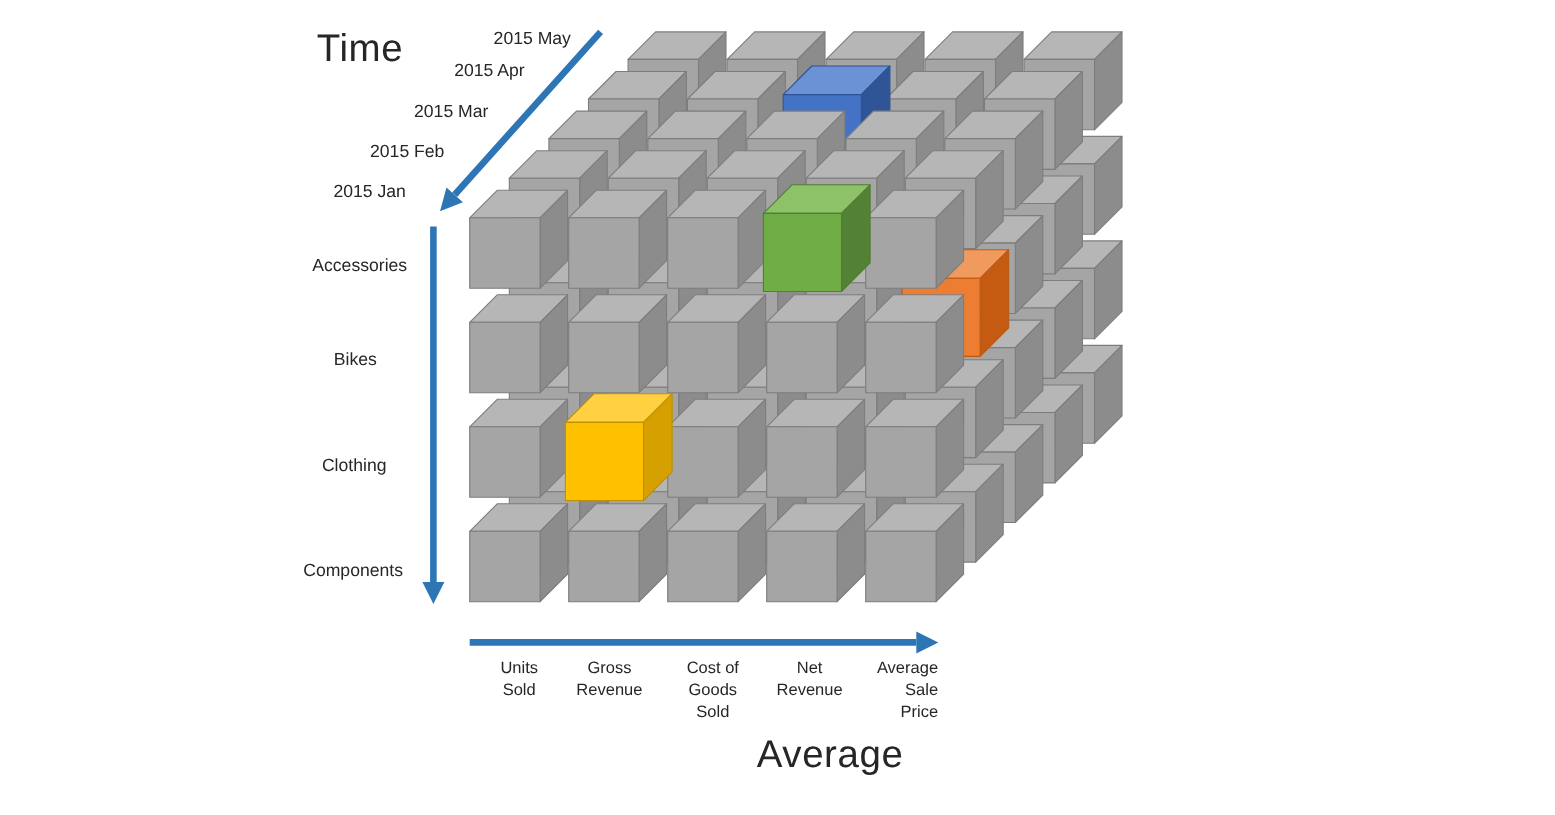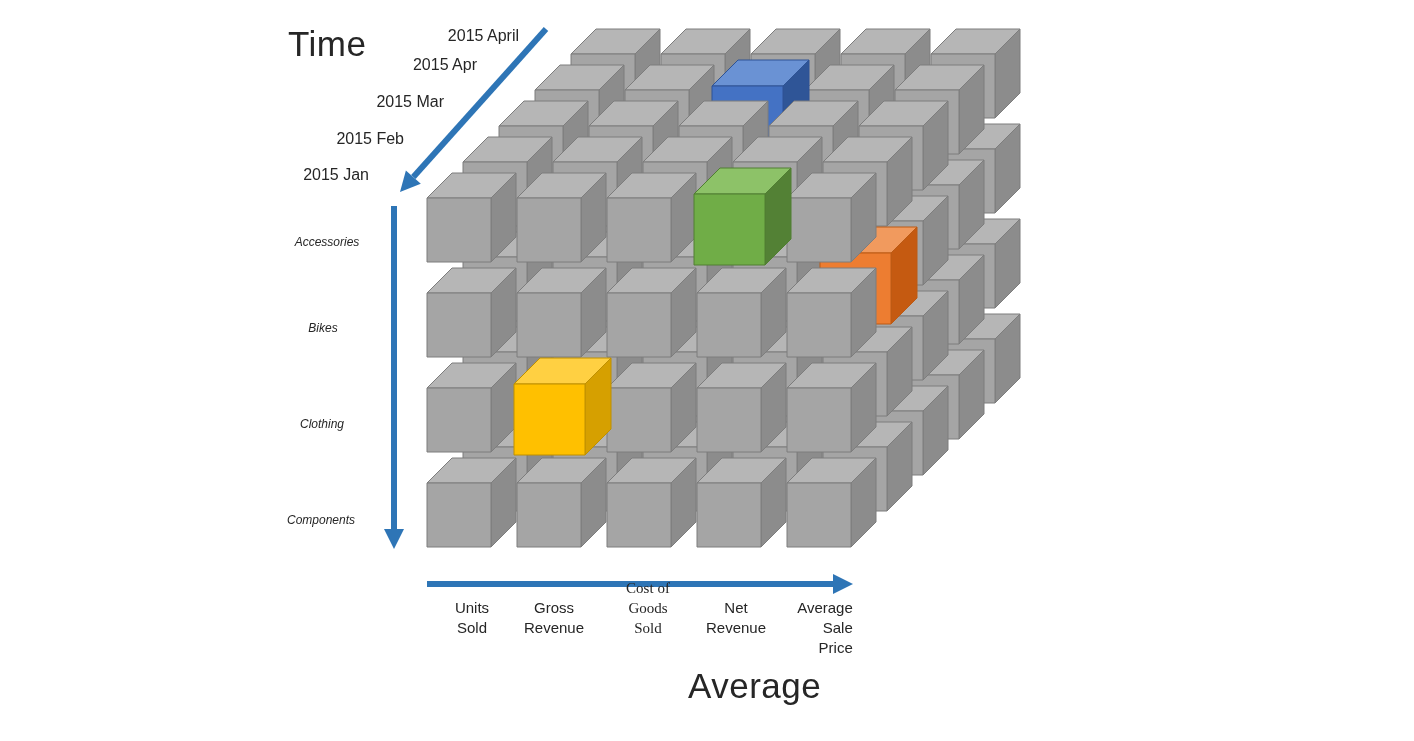--- a/index.html
+++ b/index.html
@@ -22,21 +22,21 @@
   }
   #lbl-time     { left: 256px; top: 24px;  }
   #lbl-product  { left: 72px;  top: 211px; }
   #lbl-measures { left: 656px; top: 666px; }
   .tick {
     position: absolute;
     color: #262626;
     white-space: nowrap;
   }
   .time-tick    { font-size: 16px; transform: translate(-100%, -50%); }
-  .product-tick { font-size: 12px; transform: translate(-50%, -50%); font-style: italic;  }
+  .product-tick { font-size: 16px; transform: translate(-50%, -50%);  }
   .measure-tick { font-size: 15px; transform: translateX(-50%); text-align: center; line-height: 20px; }
 </style>
 </head>
 <body>
 
 <div class="canvas">
   <svg id="scene" width="1414" height="741">
       <g>
         <g>
           <g>
@@ -558,38 +558,38 @@
         <polygon fill="#2E75B6" points="362,549 352,529 372,529"></polygon>
       </g>
       <g>
         <line x1="395" y1="584" x2="801" y2="584" stroke="#2E75B6" stroke-width="6"></line>
         <polygon fill="#2E75B6" points="821,584 801,594 801,574"></polygon>
       </g>
     </svg>
   <div class="big-label" id="lbl-time">Time</div>
   <div class="big-label" id="lbl-measures">Average</div>
   <div id="ticks">
-      <div class="tick time-tick" style="left: 487px; top: 36px;">2015 April</div>
+      <div class="tick time-tick" style="left: 487px; top: 36px;">2015 May</div>
       <div class="tick time-tick" style="left: 445px; top: 65px;">2015 Apr</div>
       <div class="tick time-tick" style="left: 412px; top: 102px;">2015 Mar</div>
       <div class="tick time-tick" style="left: 372px; top: 139px; text-align: right;">2015 Feb</div>
       <div class="tick time-tick" style="left: 337px; top: 175px;">2015 Jan</div>
       <div class="tick product-tick" style="left: 295px; top: 242px;">Accessories</div>
       <div class="tick product-tick" style="left: 291px; top: 328px;">Bikes</div>
       <div class="tick product-tick" style="left: 290px; top: 424px;">Clothing</div>
       <div class="tick product-tick" style="left: 289px; top: 520px;">Components</div>
       <div class="tick measure-tick" style="left: 440px; top: 598px;">
         <div>Units</div>
         <div>Sold</div>
       </div>
       <div class="tick measure-tick" style="left: 522px; top: 598px;">
         <div>Gross</div>
         <div>Revenue</div>
       </div>
-      <div class="tick measure-tick" style="left: 616px; top: 578px; font-family: Liberation Serif, serif;">
+      <div class="tick measure-tick" style="left: 616px; top: 598px;">
         <div>Cost of</div>
         <div>Goods</div>
         <div>Sold</div>
       </div>
       <div class="tick measure-tick" style="left: 704px; top: 598px;">
         <div>Net</div>
         <div>Revenue</div>
       </div>
       <div class="tick measure-tick" style="left: 793px; top: 598px; text-align: right;">
         <div>Average</div>

